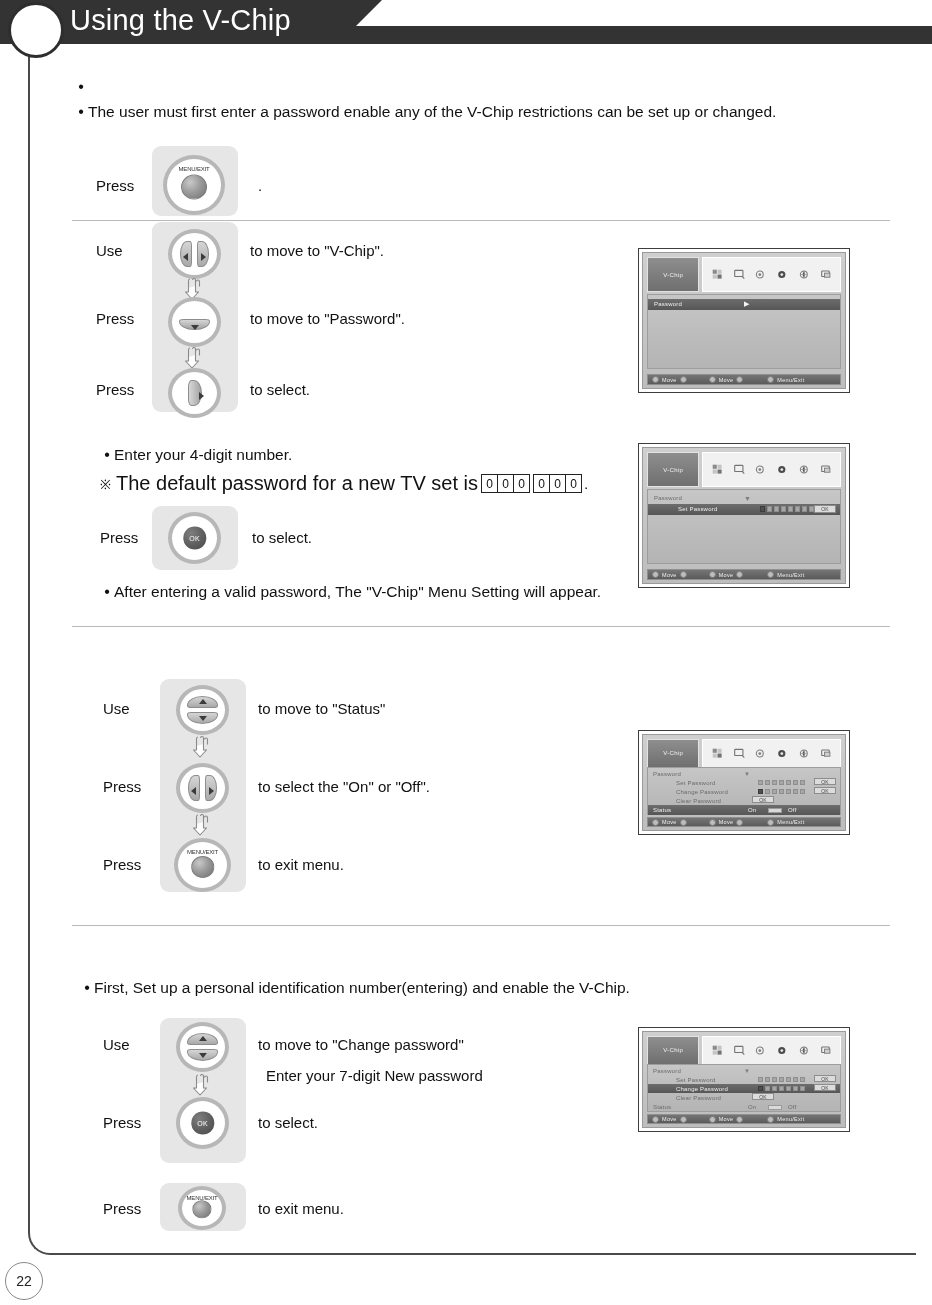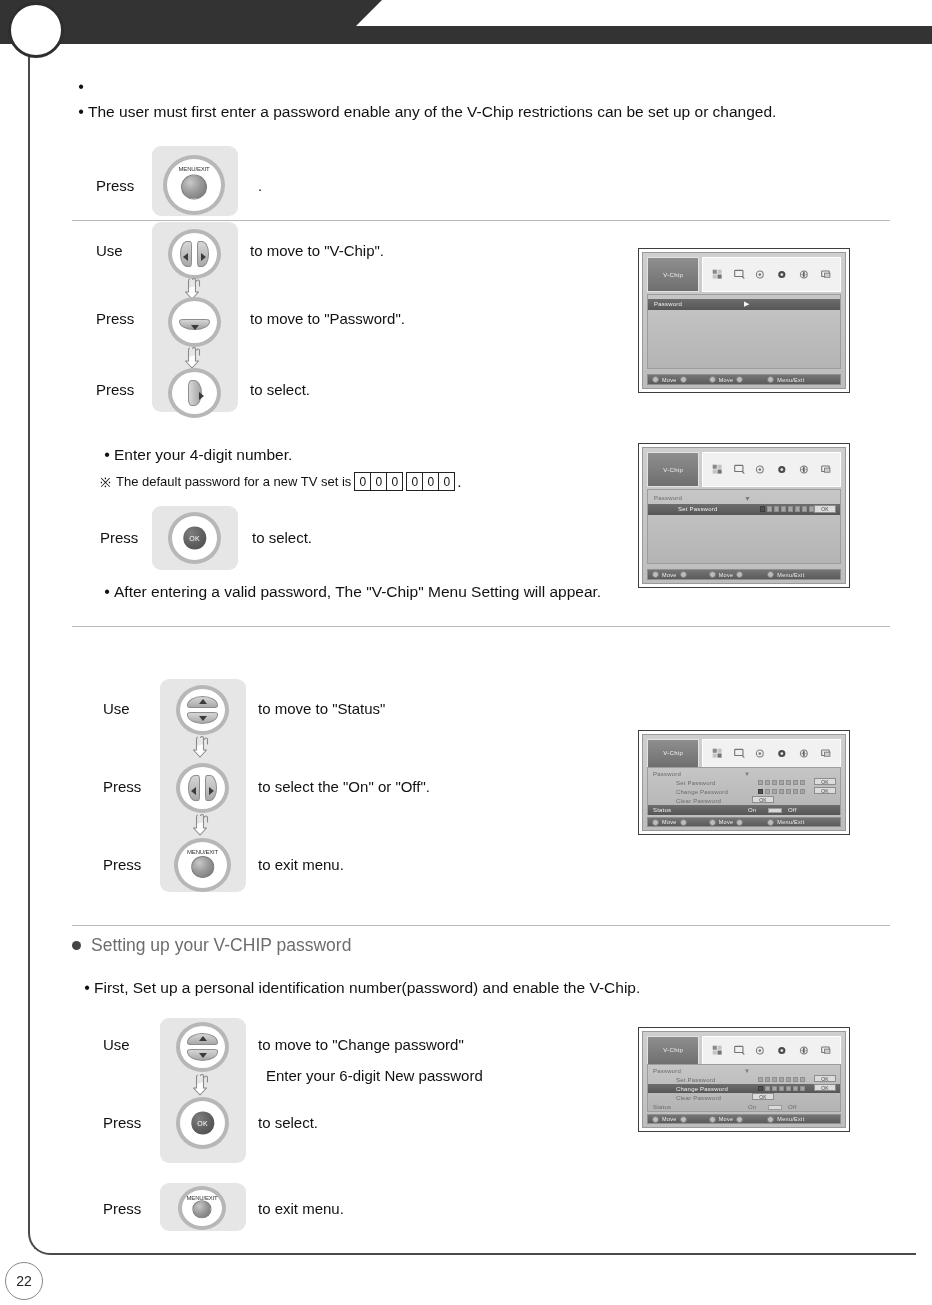--- a/index.html
+++ b/index.html
@@ -237,20 +237,21 @@
 <body>
 
 <div class="page">
 
   <div class="header-band">
     <div class="band-tall"></div>
     <div class="band-notch"></div>
     <div class="band-low"></div>
   </div>
   <div class="header-circle"></div>
+  <div class="header-title">Using the V-Chip</div>
 
   <div class="frame"></div>
   <div class="pagenum">22</div>
 
   <div class="bul-list">
     <div class="bul-row">
       <span class="bul-dot">•</span>
     </div>
     <div class="bul-row">
       <span class="bul-dot">•</span>
@@ -320,21 +321,21 @@
   </div>
   <div class="step-desc" style="left:250px; top:381px;">to select.</div>
 
   <div class="bul-row" style="position:absolute; left:100px; top:444px;">
     <span class="bul-dot">•</span>
     <span class="bul-txt">Enter your  4-digit number.</span>
   </div>
 
   <div style="position:absolute; left:100px; top:472px; display:flex; align-items:center;">
     <span style="font-size:13px; color:#111; width:16px;">※</span>
-    <span style="font-size:13px; color:#111;">The default password for a new TV set is</span>
+    <span style="font-size:20px; color:#111;">The default password for a new TV set is</span>
     <span style="display:flex; margin:0 3px;">
       <span class="pwbox">0</span>
       <span class="pwbox">0</span>
       <span class="pwbox">0</span>
       <span class="pwbox gap">0</span>
       <span class="pwbox">0</span>
       <span class="pwbox">0</span>
     </span>
     <span style="font-size:15.5px; color:#111;">.</span>
   </div>
@@ -402,43 +403,39 @@
   <div class="btn" style="left:174px; top:838px; width:57px; height:54px;">
     <div class="btn-ring">
       <div class="lbl-top">MENU/EXIT</div>
       <div class="knob"></div>
     </div>
   </div>
   <div class="step-desc" style="left:258px; top:856px;">to exit menu.</div>
 
   <div class="hr" style="top:925px;"></div>
 
-  <div class="sec-head" style="left:72px; top:935px;">
-    <span class="sec-dot"></span>
-    <span class="sec-title">Setting up your V-CHIP password</span>
-  </div>
 
   <div class="bul-row" style="position:absolute; left:80px; top:977px;">
     <span class="bul-dot">•</span>
-    <span class="bul-txt">First, Set up a personal identification number(password) and enable the V-Chip.</span>
+    <span class="bul-txt">First, Set up a personal identification number(entering) and enable the V-Chip.</span>
   </div>
 
   <div class="pill" style="left:160px; top:1018px; width:86px; height:145px;"></div>
 
   <div class="step-verb" style="left:103px; top:1036px;">Use</div>
   <div class="btn" style="left:176px; top:1022px; width:53px; height:50px;">
     <div class="btn-ring">
       <div class="ud-pad ud-up"></div>
       <div class="ud-pad ud-down"></div>
       <div class="tri tri-u"></div>
       <div class="tri tri-d"></div>
     </div>
   </div>
   <div class="step-desc" style="left:258px; top:1036px;">to move to "Change password"</div>
-  <div class="step-desc" style="left:266px; top:1067px;">Enter your 6-digit New password</div>
+  <div class="step-desc" style="left:266px; top:1067px;">Enter your 7-digit New password</div>
 
   <div class="hand" style="left:190px; top:1072px;">
     <svg viewBox="0 0 26 26" width="26" height="26">
       <path d="M8 3 q-1.5 0 -1.5 2 v7 M10.5 4 q0 -1.5 1.5 -1.5 q1.5 0 1.5 1.5 v6
                M14.5 5.5 q0 -1.5 1.5 -1.5 q1.5 0 1.5 1.5 v5" fill="none" stroke="#8a8a8a" stroke-width="1.1"></path>
       <path d="M6.5 12 l0 4 l-3 0 l6.5 7 l6.5 -7 l-3 0 l0 -6" fill="#ffffff" stroke="#8a8a8a" stroke-width="1.1" stroke-linejoin="round"></path>
     </svg>
   </div>
 
   <div class="step-verb" style="left:103px; top:1114px;">Press</div>

